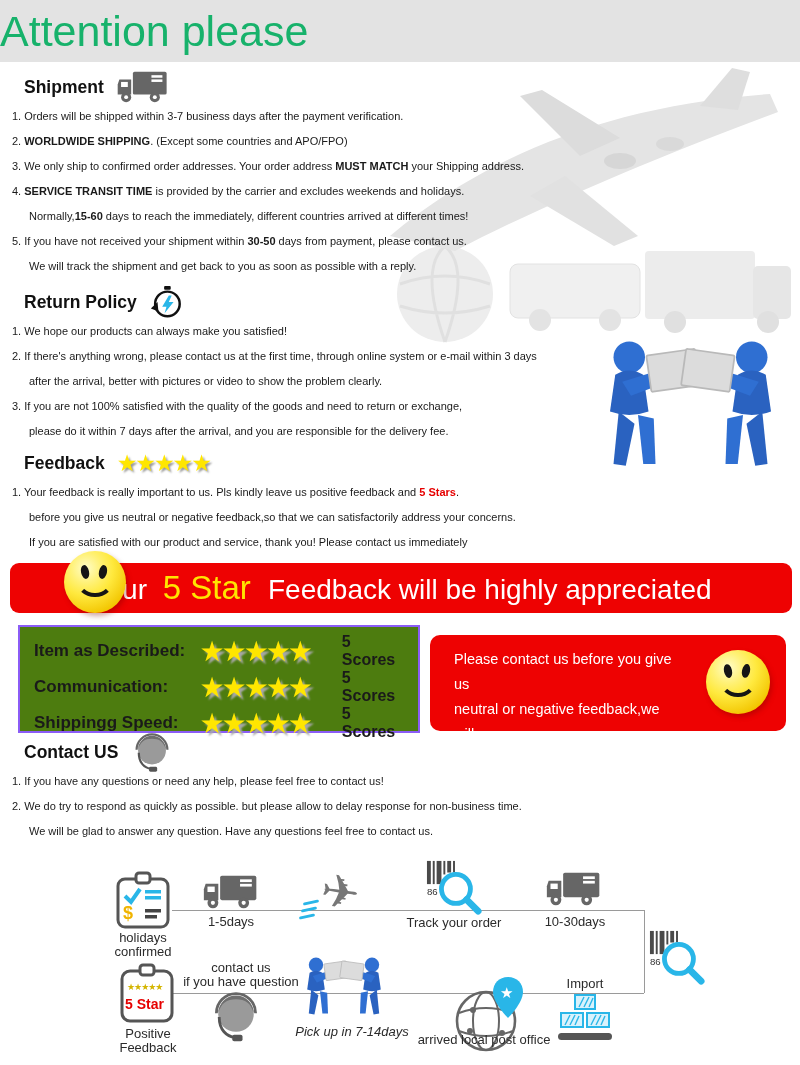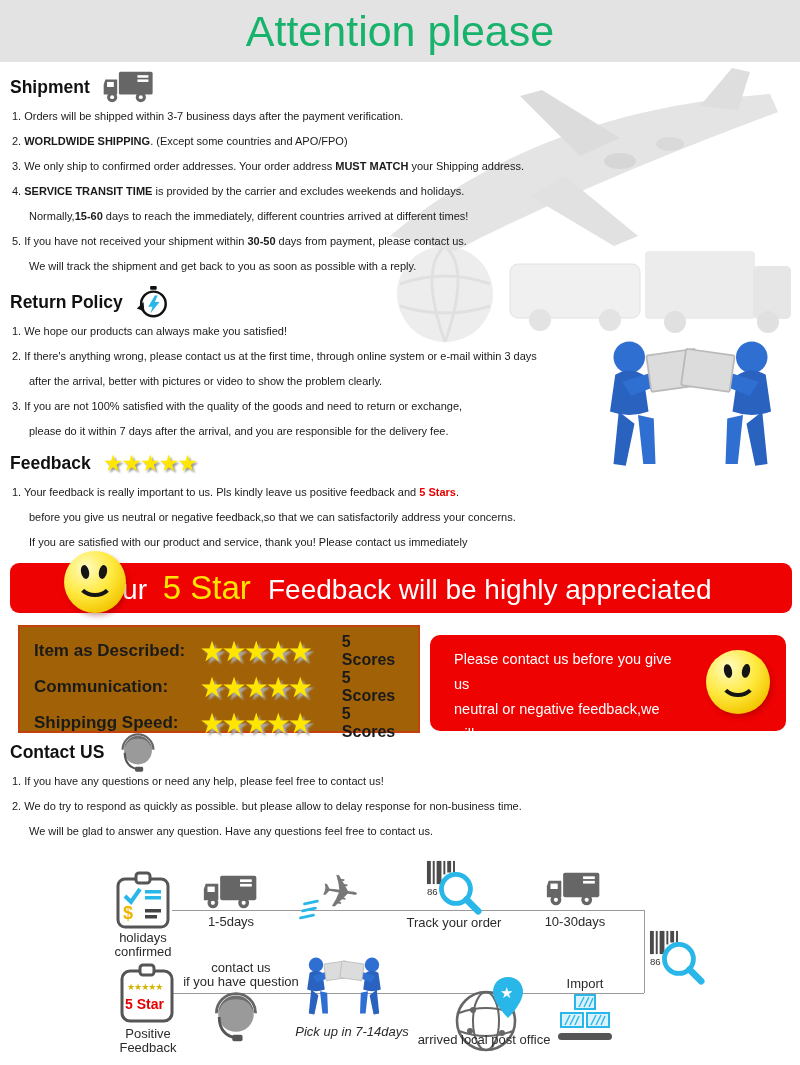--- a/index.html
+++ b/index.html
@@ -1,32 +1,32 @@
 <!DOCTYPE html>
 <html><head>
 <meta charset="utf-8">
 <style>
   * { box-sizing: border-box; margin: 0; padding: 0; }
   html,body { width:800px; }
   body { font-family:"Liberation Sans", sans-serif; color:#1a1a1a; background:#fff; }
   .page { position:relative; width:800px; height:1065px; background:#fff; overflow:hidden; }
 
   
-  .header { position:relative; z-index:2; height:62px; background:#e3e3e3; display:flex; align-items:center; justify-content:center; }
+  .header { position:relative; z-index:2; height:62px; background:#e3e3e3; display:flex; align-items:center; justify-content:flex-start; }
   .header h1 { font-size:43px; font-weight:400; color:#17b26b; letter-spacing:0px; }
 
   
   .wm { position:absolute; z-index:0; }
   .wm-logistics { left:370px; top:66px; }
   .wm-figures { left:588px; top:338px; }
 
   .content { position:relative; z-index:1; }
 
   
-  .sec-head { display:flex; align-items:center; gap:12px; font-size:17.5px; font-weight:bold; color:#111; height:30px; margin-left:10px; }
+  .sec-head { display:flex; align-items:center; gap:12px; font-size:17.5px; font-weight:bold; color:#111; height:30px; margin-left:24px; }
   .sh-ship { margin-top:10px; }
   .sh-return { margin-top:8px; }
   .sh-feed { margin-top:4px; }
   .sh-contact { margin-top:4px; }
   .head-stars { font-size:23px; color:#ffe600; letter-spacing:-2px; text-shadow:2px 2px 2px #9a9a9a; font-weight:normal; }
 
   
   .lines { margin:2px 0 0 12px; }
   .tline { font-size:11px; line-height:25px; white-space:nowrap; }
   .tline.indent { padding-left:17px; }
@@ -45,21 +45,21 @@
             box-shadow: 2px 3px 5px rgba(120,0,0,.35); }
   .smiley-banner { left:54px; top:-12px; width:62px; height:62px; }
   .smiley .eye { position:absolute; width:13%; height:22%; background:#151515; border-radius:50%; top:22%; }
   .smiley .eye.l { left:28%; transform:rotate(-12deg); }
   .smiley .eye.r { left:56%; transform:rotate(12deg); }
   .smiley .mouth { position:absolute; left:20%; top:18%; width:60%; height:56%;
                    border:4px solid transparent; border-bottom:4px solid #151515; border-radius:50%; }
 
   
   .score-row-wrap { display:flex; margin:12px 0 0 18px; gap:10px; }
-  .score-box { width:402px; height:108px; border:2px solid #c2410c; background:#a16207; padding:6px 12px 6px 14px;
+  .score-box { width:402px; height:108px; border:2px solid #8b5cf6; background:#4d7c0f; padding:6px 12px 6px 14px;
                display:flex; flex-direction:column; justify-content:space-around; }
   .score-row { display:flex; align-items:center; }
   .score-label { font-weight:bold; font-size:17px; width:172px; }
   .score-stars { font-size:28px; color:#ffe600; letter-spacing:-3px; text-shadow:3px 3px 2px #a8a8a8; width:148px; }
   .score-value { font-weight:bold; font-size:16px; margin-left:auto; }
 
   .notice-box { position:relative; width:356px; height:96px; margin-top:10px; background:#ee0202; border-radius:10px;
                 color:#fff; font-size:14.5px; line-height:25px; padding:12px 110px 0 24px; }
   .smiley-notice { right:16px; top:15px; width:64px; height:64px; }
 

